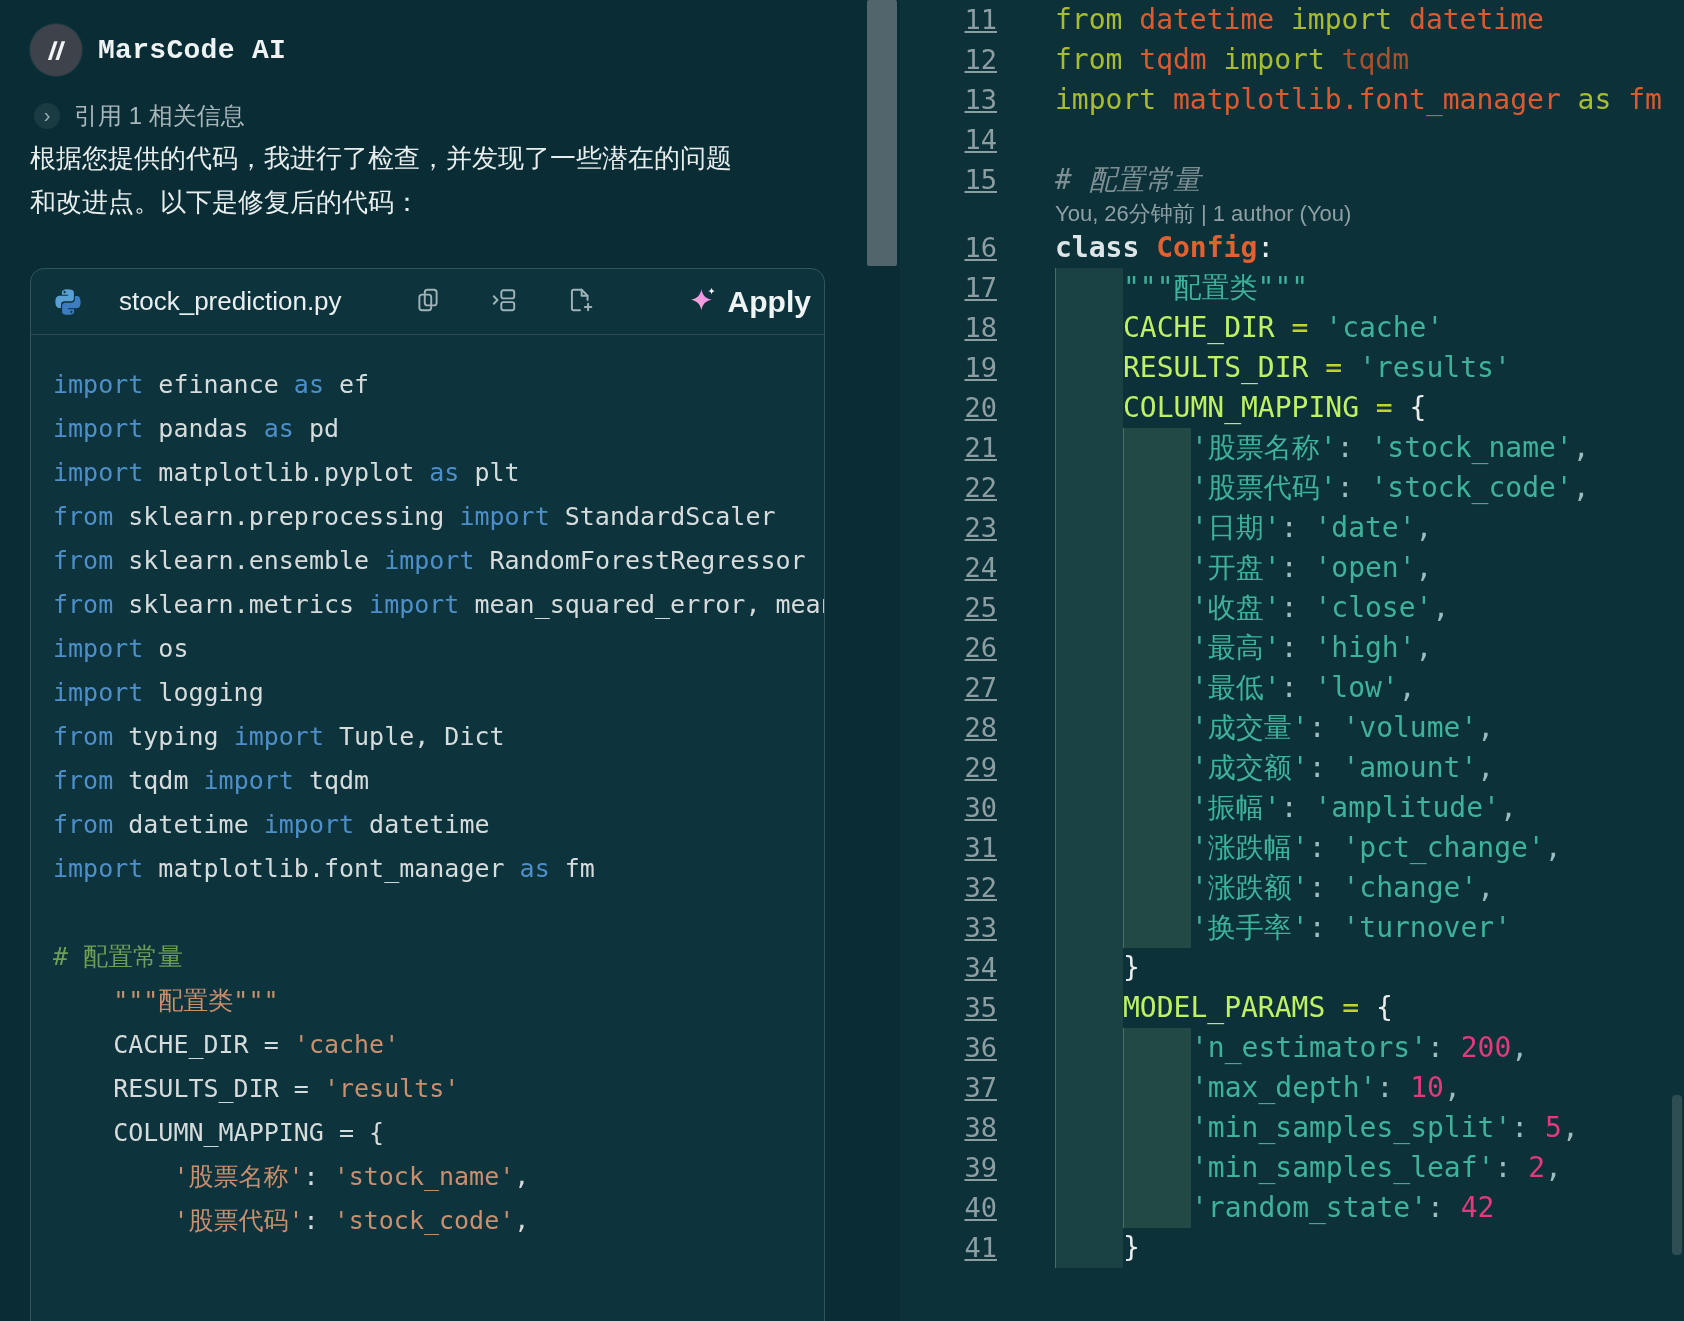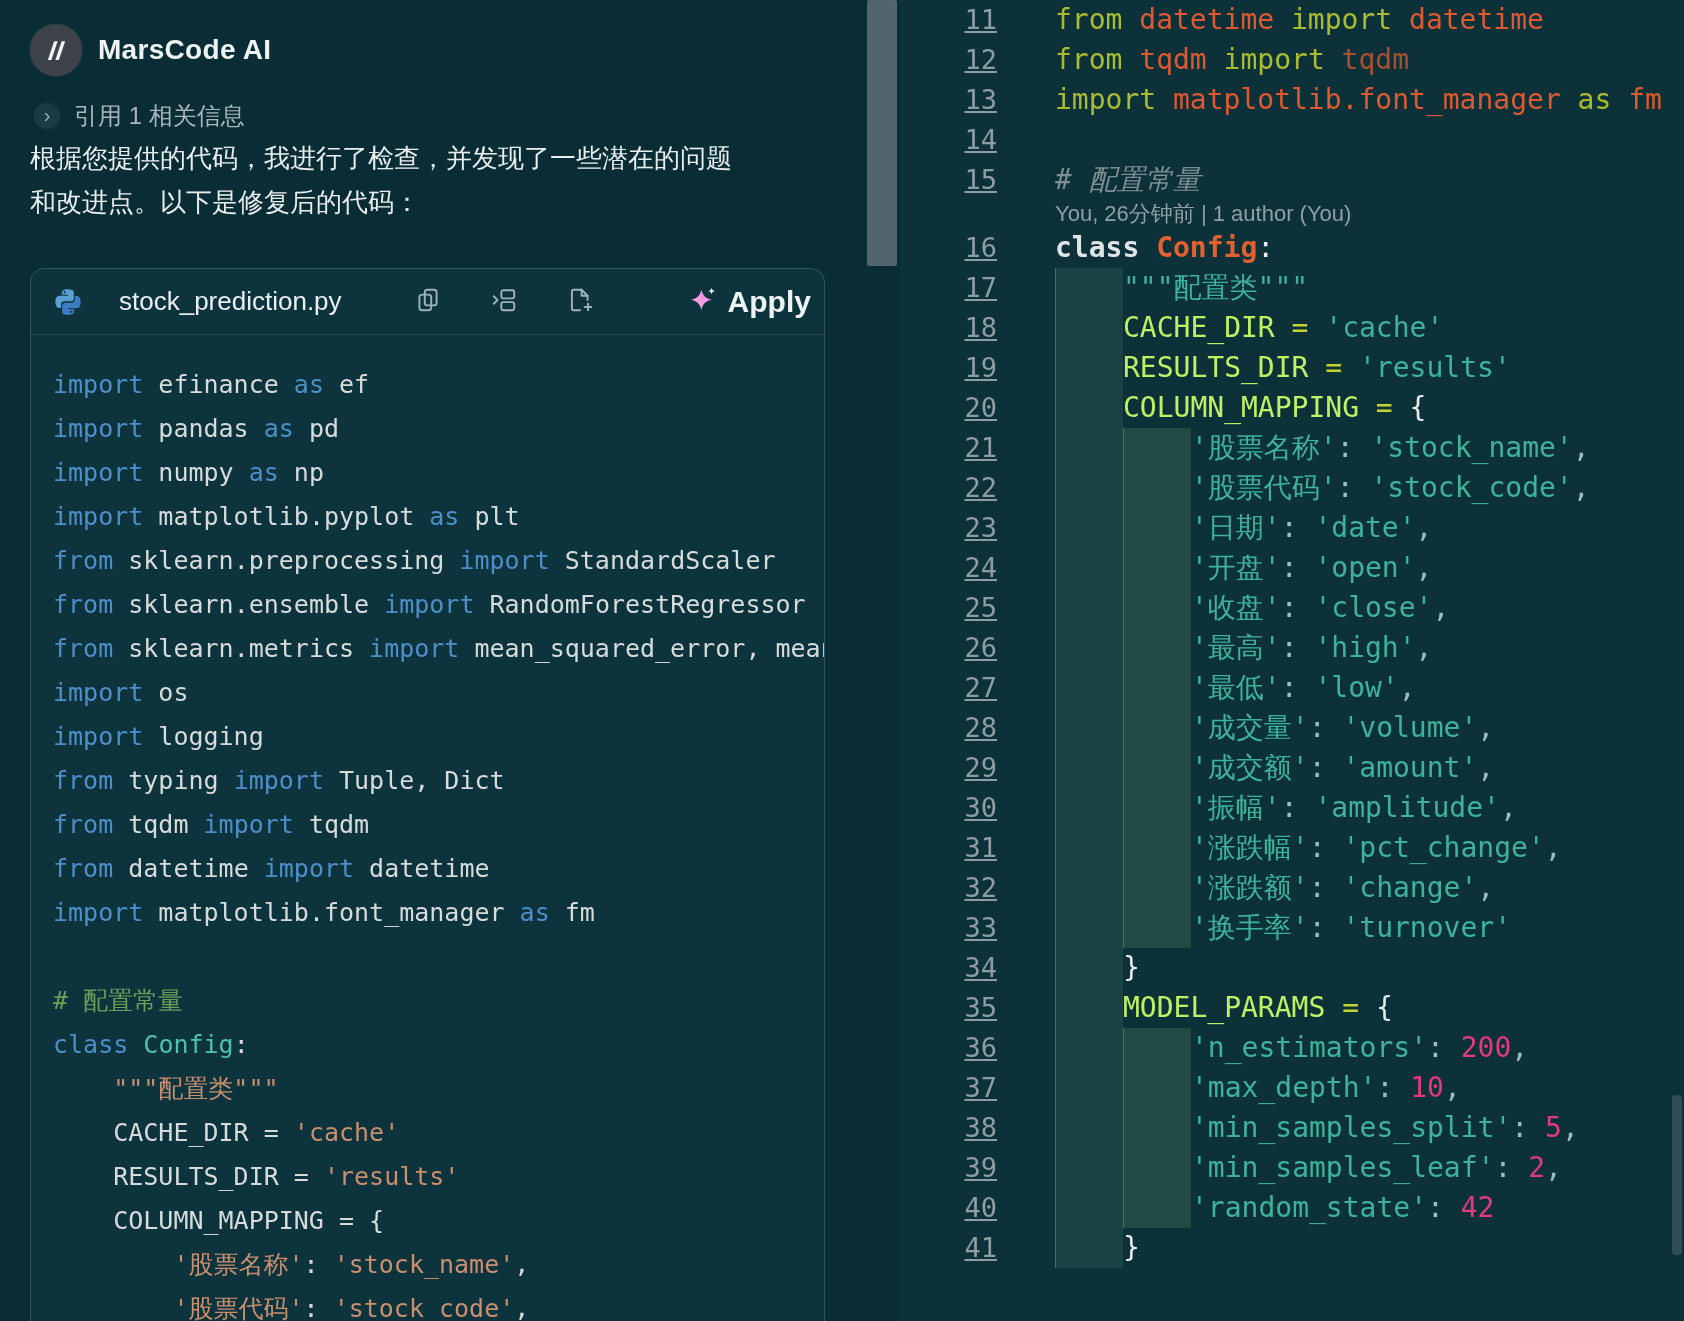--- a/index.html
+++ b/index.html
@@ -5,21 +5,21 @@
   :root{
     --panel_bg:#0a2d35; --card_bg:#0d333c; --card_border:#315560; --editor_bg:#0c3139;
   }
   *{margin:0;padding:0;box-sizing:border-box;}
   html,body{width:1684px;height:1321px;overflow:hidden;background:var(--panel_bg,#0a2d35);}
   .stage{position:relative;width:1684px;height:1321px;overflow:hidden;
          font-family:"Liberation Sans","DejaVu Sans",sans-serif;background:var(--panel_bg,#0a2d35);}
 
   
   .chat{position:absolute;left:0;top:0;width:900px;height:1321px;background:var(--panel_bg,#0a2d35);}
-  .chat-header{position:absolute;left:30px;top:24px;display:flex;align-items:center;gap:16px;}
+  .chat-header{position:absolute;left:30px;top:24px;display:flex;align-items:center;gap:16px;font-family:Liberation Mono, monospace;}
   .logo{width:52px;height:52px;border-radius:50%;background:#3e434b;display:flex;align-items:center;justify-content:center;box-shadow:0 0 0 1px rgba(255,255,255,0.06);}
   .chat-title{font-size:28px;font-weight:600;color:#eef2f3;letter-spacing:.3px;}
   .citation{position:absolute;left:34px;top:100px;display:flex;align-items:center;gap:14px;color:#a9b6ba;font-size:24px;cursor:pointer;}
   .chev{width:26px;height:26px;border-radius:50%;background:rgba(255,255,255,0.07);color:#9fb0b4;
         display:flex;align-items:center;justify-content:center;font-size:20px;line-height:1;padding-bottom:2px;}
   .msg{position:absolute;left:30px;top:136px;width:770px;font-size:26px;line-height:44px;color:#e8eeee;}
 
   
   .card{position:absolute;left:30px;top:268px;width:795px;height:1100px;background:var(--card_bg,#0d333c);
         border:1px solid var(--card_border,#315560);border-radius:14px;overflow:hidden;}
@@ -138,34 +138,32 @@
               <path d="M22 2.5c.35 1.9 1.3 2.85 3.2 3.2-1.9.35-2.85 1.3-3.2 3.2-.35-1.9-1.3-2.85-3.2-3.2 1.9-.35 2.85-1.3 3.2-3.2z" fill="#f6f0f8"></path>
             </svg>
           </span>
           <span class="apply-label">Apply</span>
         </button>
       </div>
 
       <div class="card-code" id="chatCode">
           <div class="lrow"><span class="L-k">import</span><span class="L-t"> efinance </span><span class="L-k">as</span><span class="L-t"> ef</span></div>
           <div class="lrow"><span class="L-k">import</span><span class="L-t"> pandas </span><span class="L-k">as</span><span class="L-t"> pd</span></div>
-          <div class="lrow"><span class="L-k">import</span><span class="L-t"> numpy </span><span class="L-k">as</span><span class="L-t"> np</span></div>
           <div class="lrow"><span class="L-k">import</span><span class="L-t"> matplotlib.pyplot </span><span class="L-k">as</span><span class="L-t"> plt</span></div>
           <div class="lrow"><span class="L-k">from</span><span class="L-t"> sklearn.preprocessing </span><span class="L-k">import</span><span class="L-t"> StandardScaler</span></div>
           <div class="lrow"><span class="L-k">from</span><span class="L-t"> sklearn.ensemble </span><span class="L-k">import</span><span class="L-t"> RandomForestRegressor</span></div>
           <div class="lrow"><span class="L-k">from</span><span class="L-t"> sklearn.metrics </span><span class="L-k">import</span><span class="L-t"> mean_squared_error, mean</span></div>
           <div class="lrow"><span class="L-k">import</span><span class="L-t"> os</span></div>
           <div class="lrow"><span class="L-k">import</span><span class="L-t"> logging</span></div>
           <div class="lrow"><span class="L-k">from</span><span class="L-t"> typing </span><span class="L-k">import</span><span class="L-t"> Tuple, Dict</span></div>
           <div class="lrow"><span class="L-k">from</span><span class="L-t"> tqdm </span><span class="L-k">import</span><span class="L-t"> tqdm</span></div>
           <div class="lrow"><span class="L-k">from</span><span class="L-t"> datetime </span><span class="L-k">import</span><span class="L-t"> datetime</span></div>
           <div class="lrow"><span class="L-k">import</span><span class="L-t"> matplotlib.font_manager </span><span class="L-k">as</span><span class="L-t"> fm</span></div>
           <div class="lrow">&nbsp;</div>
           <div class="lrow"><span class="L-c"># 配置常量</span></div>
-          <div class="lrow"><span class="L-k">class</span><span class="L-t"> </span><span class="L-cl">Config</span><span class="L-t">:</span></div>
           <div class="lrow"><span class="L-t">    </span><span class="L-s">"""配置类"""</span></div>
           <div class="lrow"><span class="L-t">    CACHE_DIR = </span><span class="L-s">'cache'</span></div>
           <div class="lrow"><span class="L-t">    RESULTS_DIR = </span><span class="L-s">'results'</span></div>
           <div class="lrow"><span class="L-t">    COLUMN_MAPPING = {</span></div>
           <div class="lrow"><span class="L-t">        </span><span class="L-s">'股票名称'</span><span class="L-t">: </span><span class="L-s">'stock_name'</span><span class="L-t">,</span></div>
           <div class="lrow"><span class="L-t">        </span><span class="L-s">'股票代码'</span><span class="L-t">: </span><span class="L-s">'stock_code'</span><span class="L-t">,</span></div>
         </div>
     </div>
 
     <div class="chat-scrollbar"></div>

